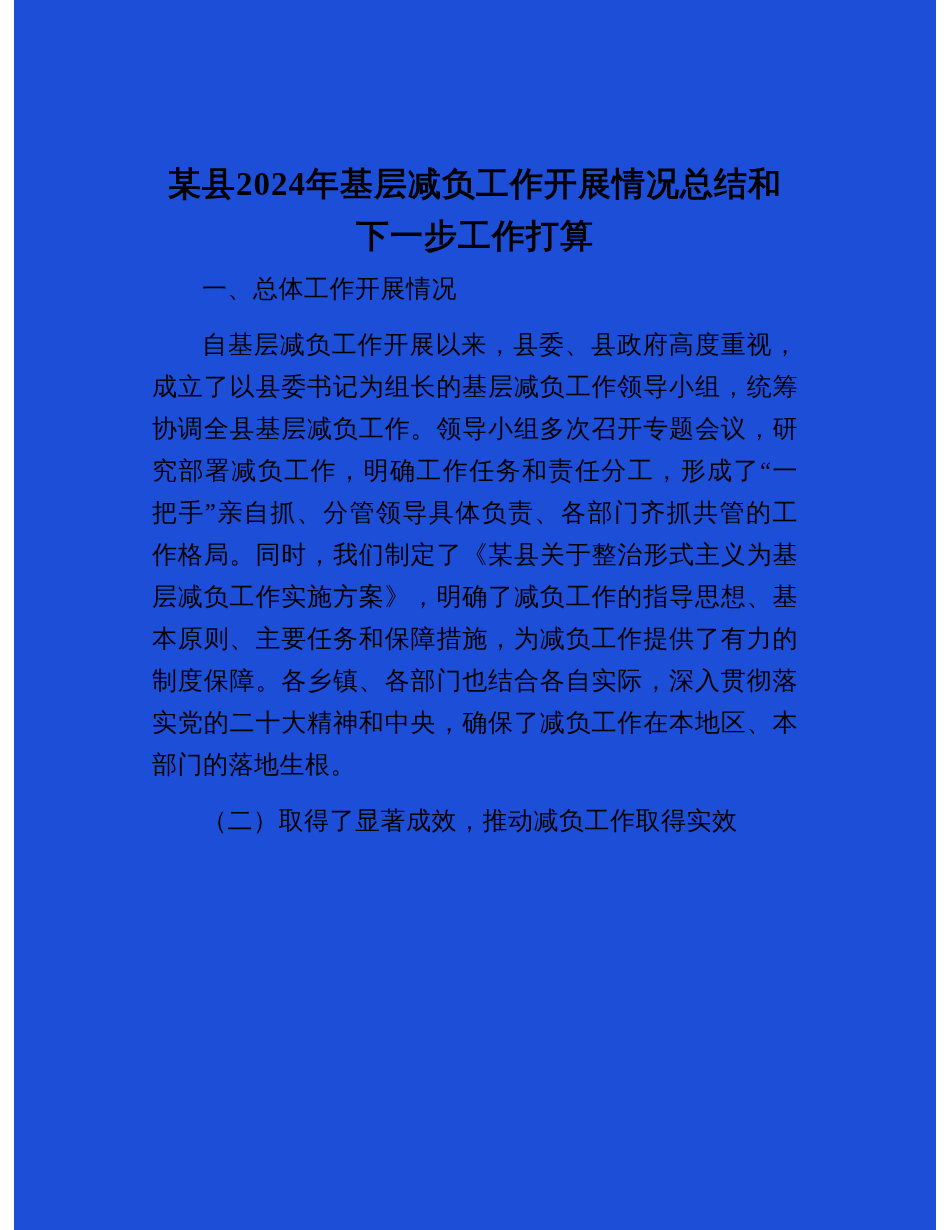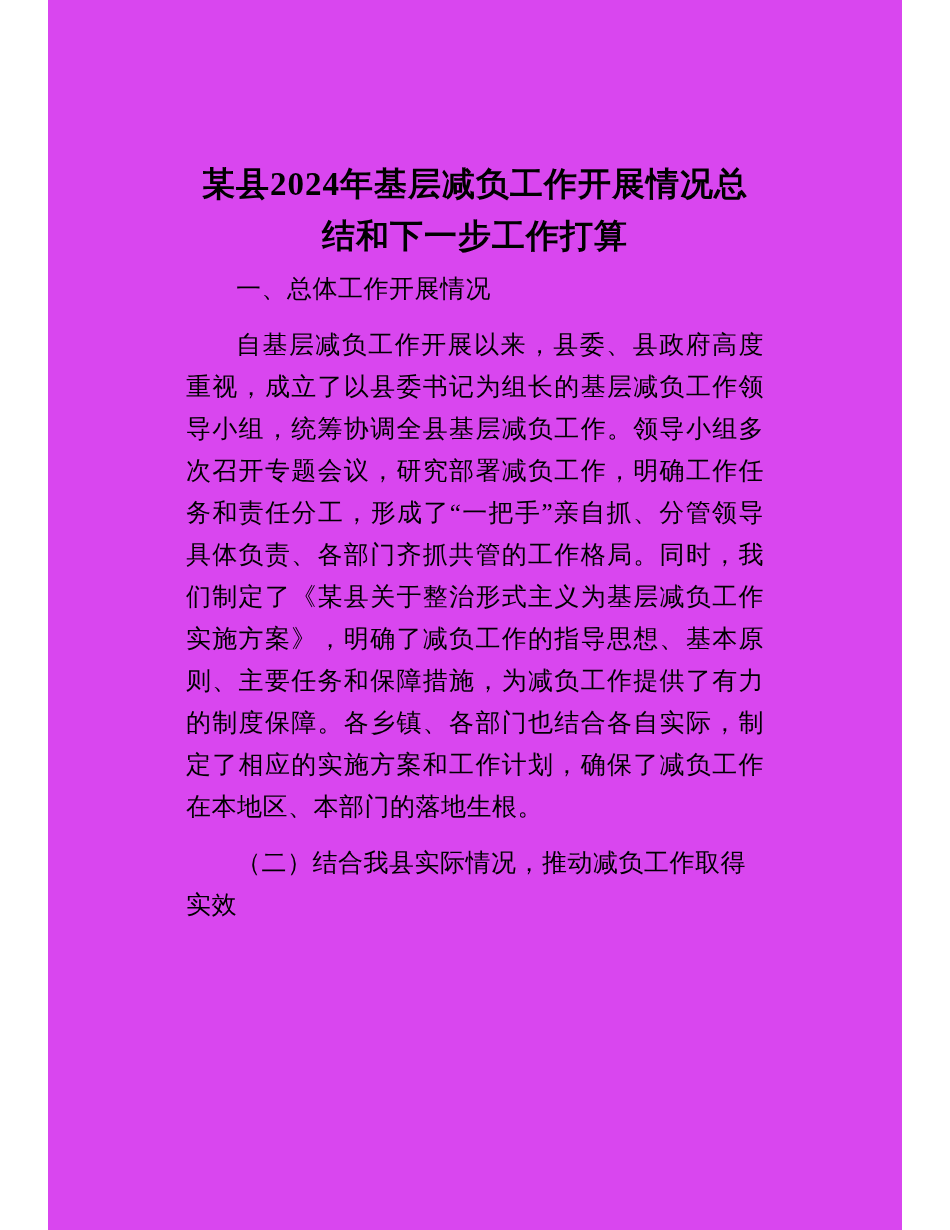--- a/index.html
+++ b/index.html
@@ -2,24 +2,24 @@
 <html><head>
 <meta charset="utf-8">
 <style>
   html, body {
     margin: 0;
     padding: 0;
     background: #ffffff;
   }
   .page {
     box-sizing: border-box;
-    width: 854px;
+    width: 922px;
     height: 1230px;
     margin: 0 auto;
-    background: #d946ef;
+    background: #1d4ed8;
     color: #000000;
     padding: 158px 138px 13px 138px;
     font-family: "Liberation Serif", "DejaVu Serif", serif;
     overflow: hidden;
   }
   .doc-title {
     font-size: 33px;
     line-height: 52px;
     font-weight: bold;
     text-align: center;
@@ -44,16 +44,16 @@
 </head>
 <body>
 
 <div class="page">
   <h1 class="doc-title">某县2024年基层减负工作开展情况总结和下一步工作打算</h1>
 
   <p class="doc-heading">一、总体工作开展情况</p>
 
 
 
-  <p class="doc-paragraph">自基层减负工作开展以来，县委、县政府高度重视，成立了以县委书记为组长的基层减负工作领导小组，统筹协调全县基层减负工作。领导小组多次召开专题会议，研究部署减负工作，明确工作任务和责任分工，形成了“一把手”亲自抓、分管领导具体负责、各部门齐抓共管的工作格局。同时，我们制定了《某县关于整治形式主义为基层减负工作实施方案》，明确了减负工作的指导思想、基本原则、主要任务和保障措施，为减负工作提供了有力的制度保障。各乡镇、各部门也结合各自实际，制定了相应的实施方案和工作计划，确保了减负工作在本地区、本部门的落地生根。</p>
+  <p class="doc-paragraph">自基层减负工作开展以来，县委、县政府高度重视，成立了以县委书记为组长的基层减负工作领导小组，统筹协调全县基层减负工作。领导小组多次召开专题会议，研究部署减负工作，明确工作任务和责任分工，形成了“一把手”亲自抓、分管领导具体负责、各部门齐抓共管的工作格局。同时，我们制定了《某县关于整治形式主义为基层减负工作实施方案》，明确了减负工作的指导思想、基本原则、主要任务和保障措施，为减负工作提供了有力的制度保障。各乡镇、各部门也结合各自实际，深入贯彻落实党的二十大精神和中央，确保了减负工作在本地区、本部门的落地生根。</p>
 
-  <p class="doc-heading">（二）结合我县实际情况，推动减负工作取得实效</p>
+  <p class="doc-heading">（二）取得了显著成效，推动减负工作取得实效</p>
 </div>
 
 </body></html>

